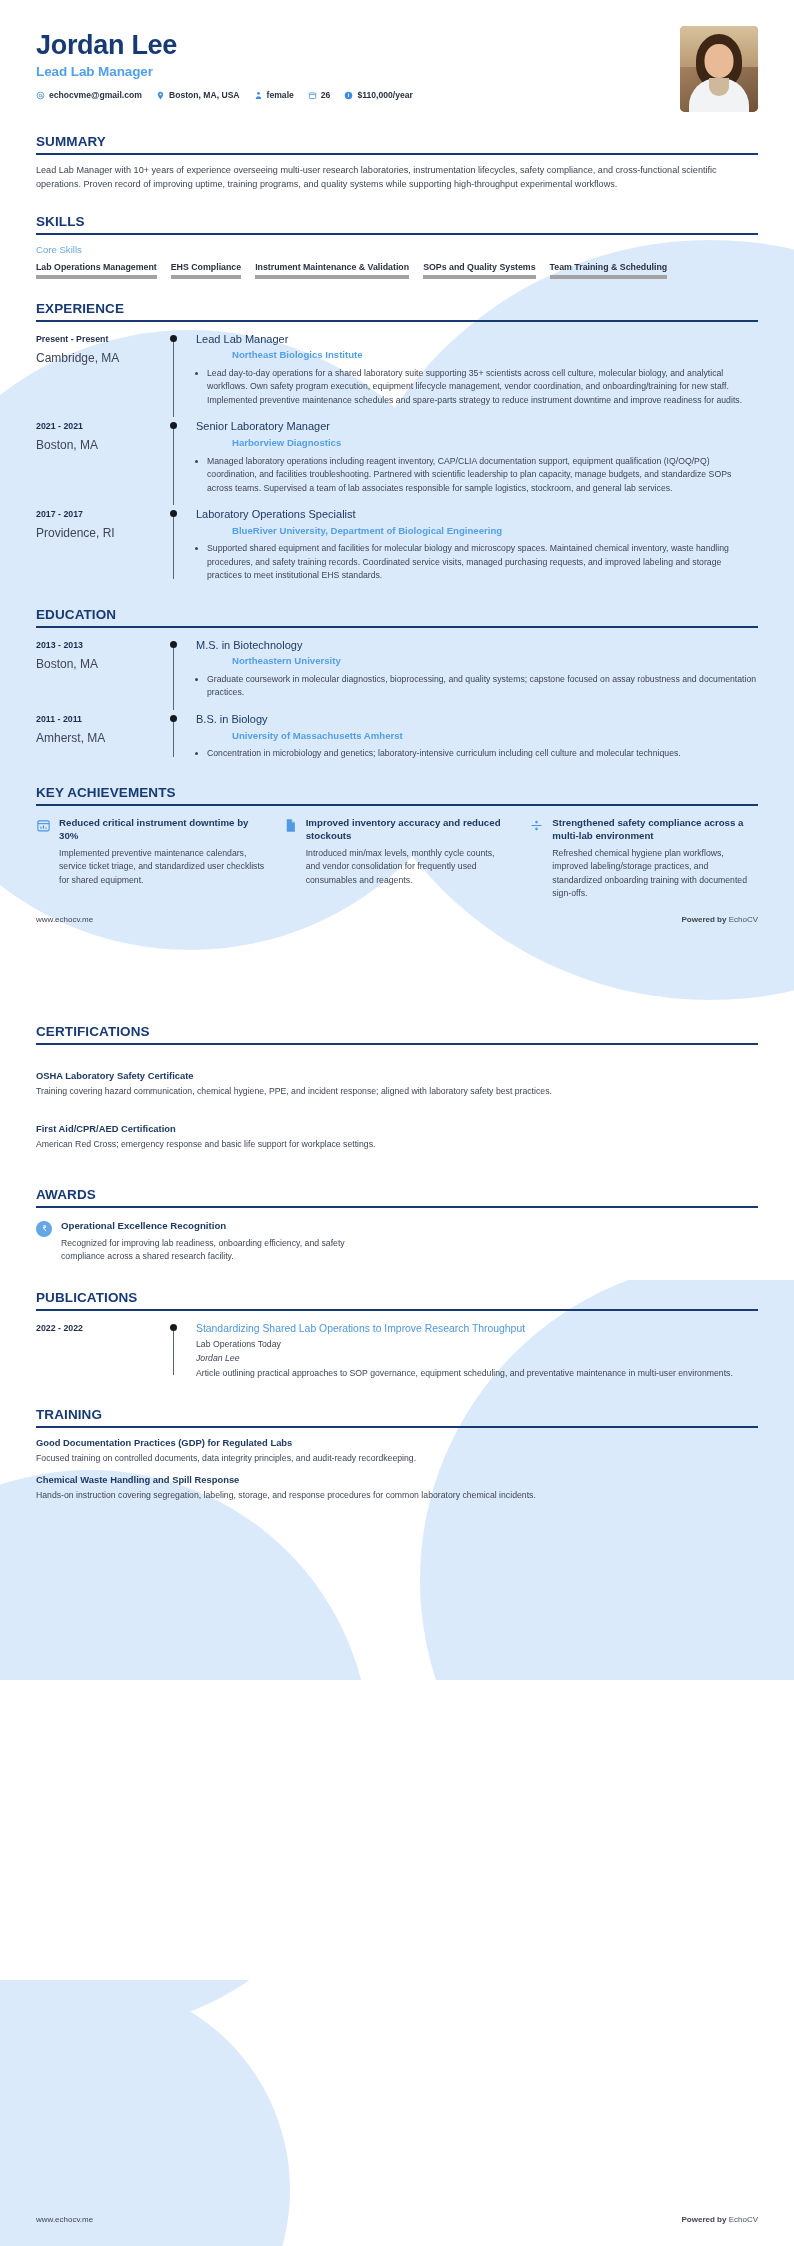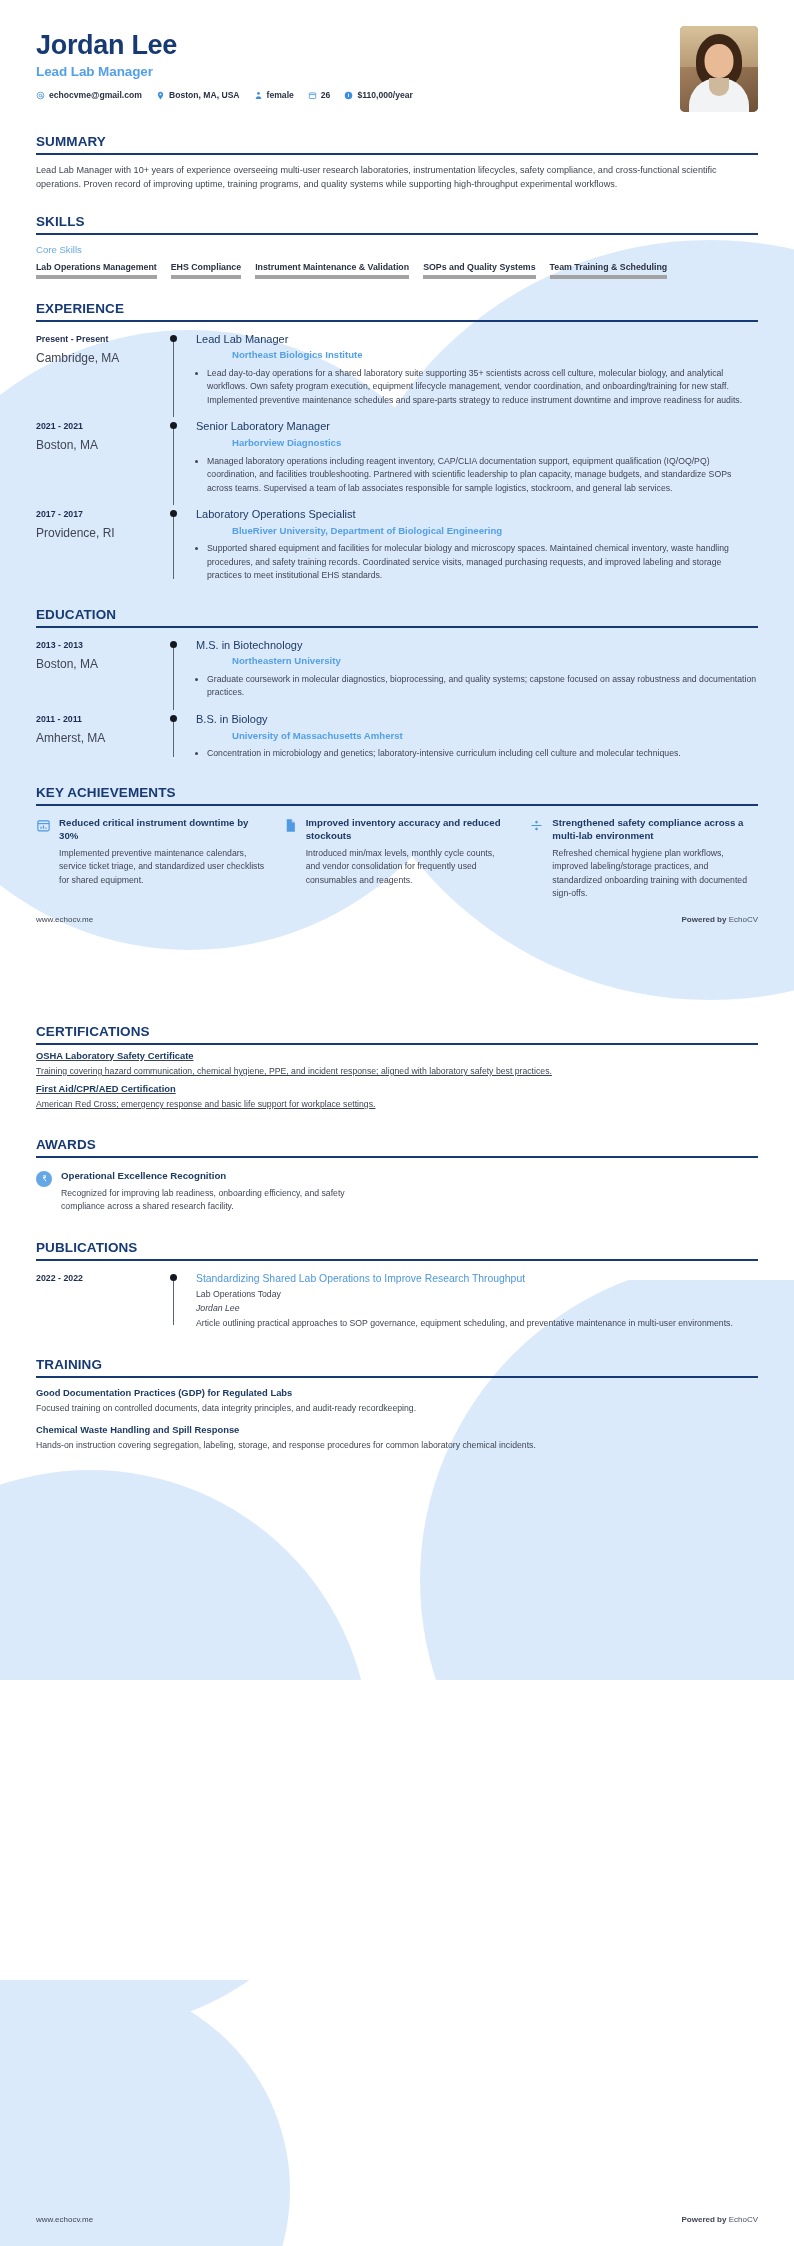--- a/index.html
+++ b/index.html
@@ -126,21 +126,21 @@
 
   
   .page-footer {
     display: flex; justify-content: space-between; align-items: center;
     font-size: 8px; color: #3f4553; margin-top: 14px;
   }
   .footer-brand { font-weight: bold; }
   .footer-brand .brandname { font-weight: normal; color: #4b5360; }
 
   
-  .cert-item { margin-top: 5px; text-decoration: underline; }
+  .cert-item { margin-top: 25px; }
   .cert-name { font-size: 9.4px; font-weight: bold; color: #1d3a63; }
   .cert-desc { font-size: 8.7px; color: #3f4553; margin-top: 4px; line-height: 1.5; }
 
   
   .award-row { display: flex; gap: 9px; margin-top: 11px; width: 46%; }
   .award-icon {
     flex: 0 0 16px; width: 16px; height: 16px; border-radius: 50%;
     background: #63a7e6; color: #fff; display: flex; align-items: center;
     justify-content: center; margin-top: 2px;
   }
@@ -416,21 +416,21 @@
       <div class="cert-item">
         <div class="cert-name">OSHA Laboratory Safety Certificate</div>
         <div class="cert-desc">Training covering hazard communication, chemical hygiene, PPE, and incident response; aligned with laboratory safety best practices.</div>
       </div>
       <div class="cert-item">
         <div class="cert-name">First Aid/CPR/AED Certification</div>
         <div class="cert-desc">American Red Cross; emergency response and basic life support for workplace settings.</div>
       </div>
     </div>
 
-    <div class="section" style="margin-top:26px;">
+    <div class="section" style="margin-top:36px;">
       <div class="section-title">AWARDS</div>
       <div class="section-rule"></div>
       <div class="award-row">
         <span class="award-icon">
           <svg viewBox="0 0 24 24" fill="none" stroke="currentColor" stroke-width="2.4">
             <path d="M8 5h8M8 9h8M14 5c0 4-2 5-5 5l7 9"></path>
           </svg>
         </span>
         <div>
           <div class="award-title">Operational Excellence Recognition</div>

